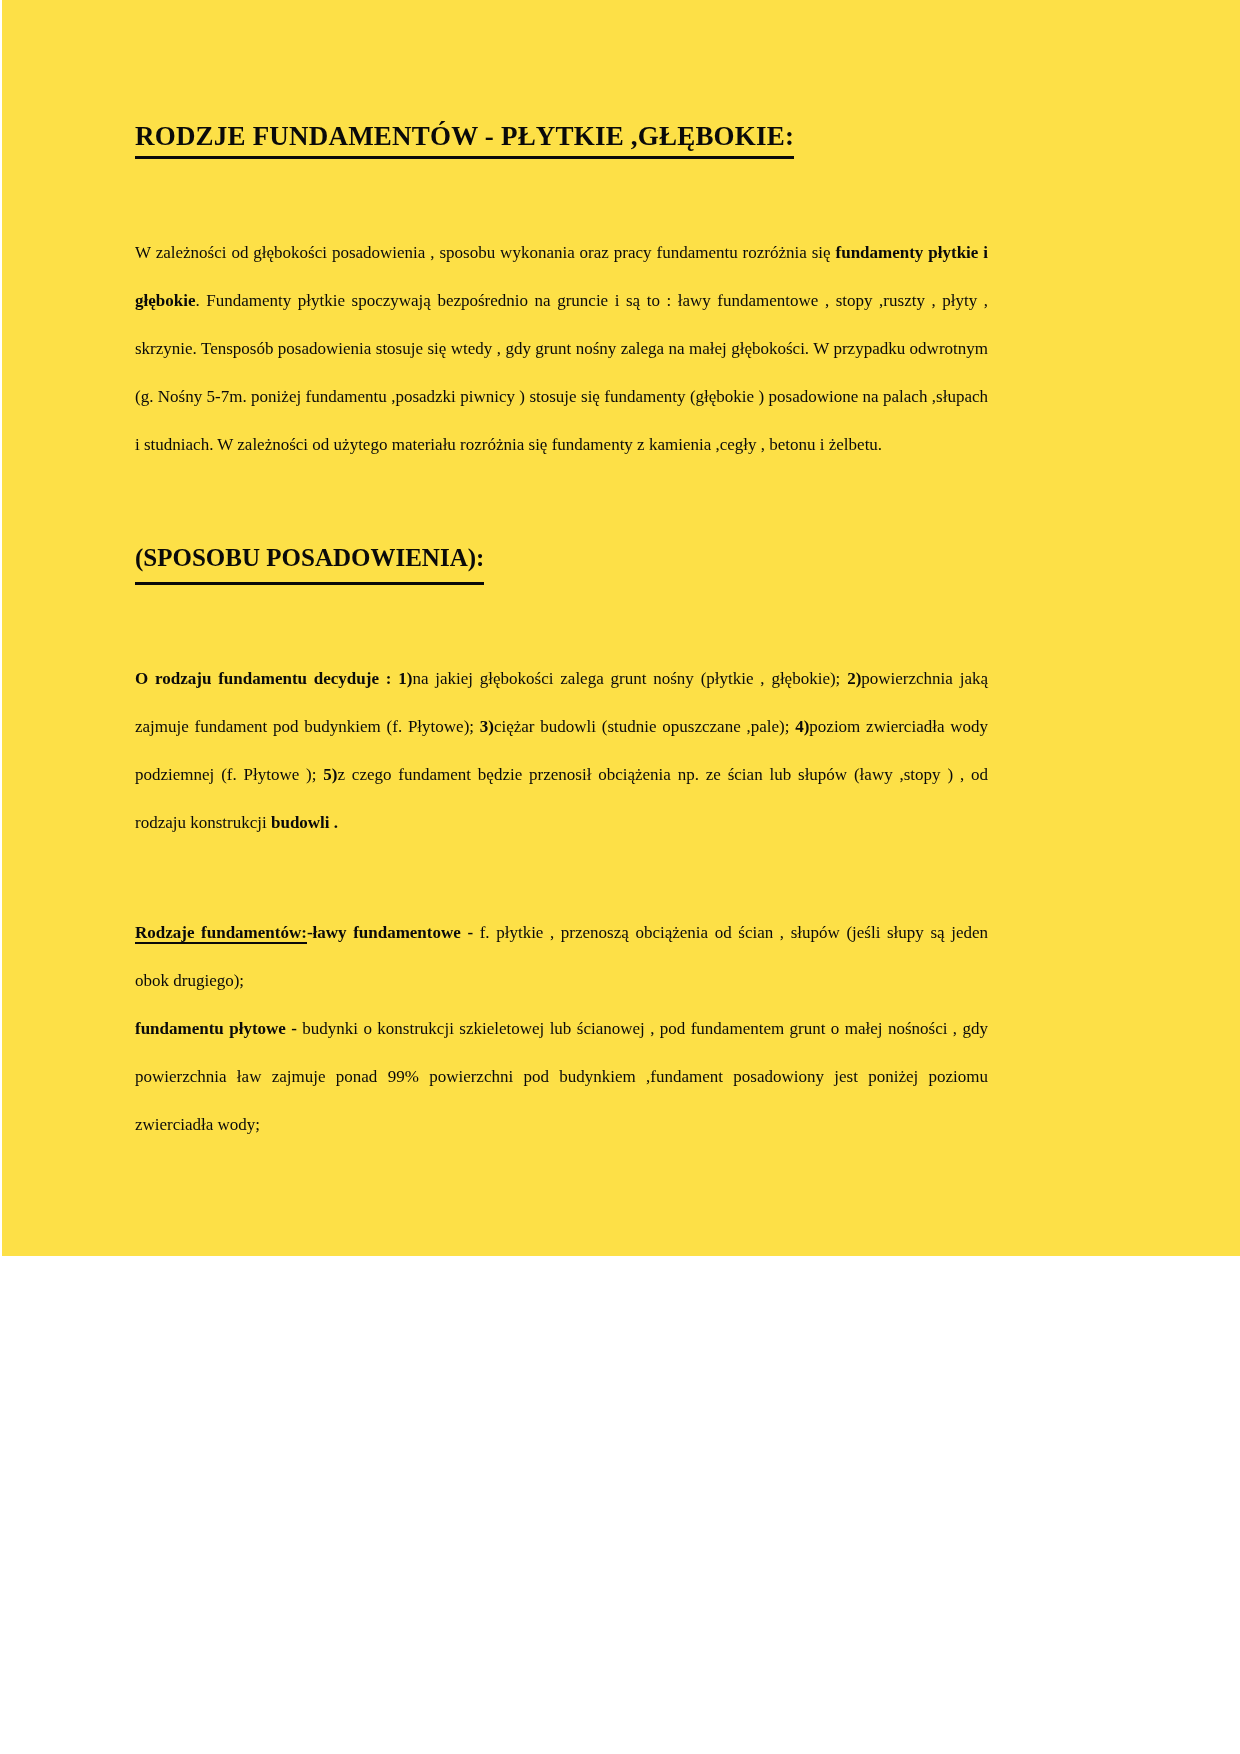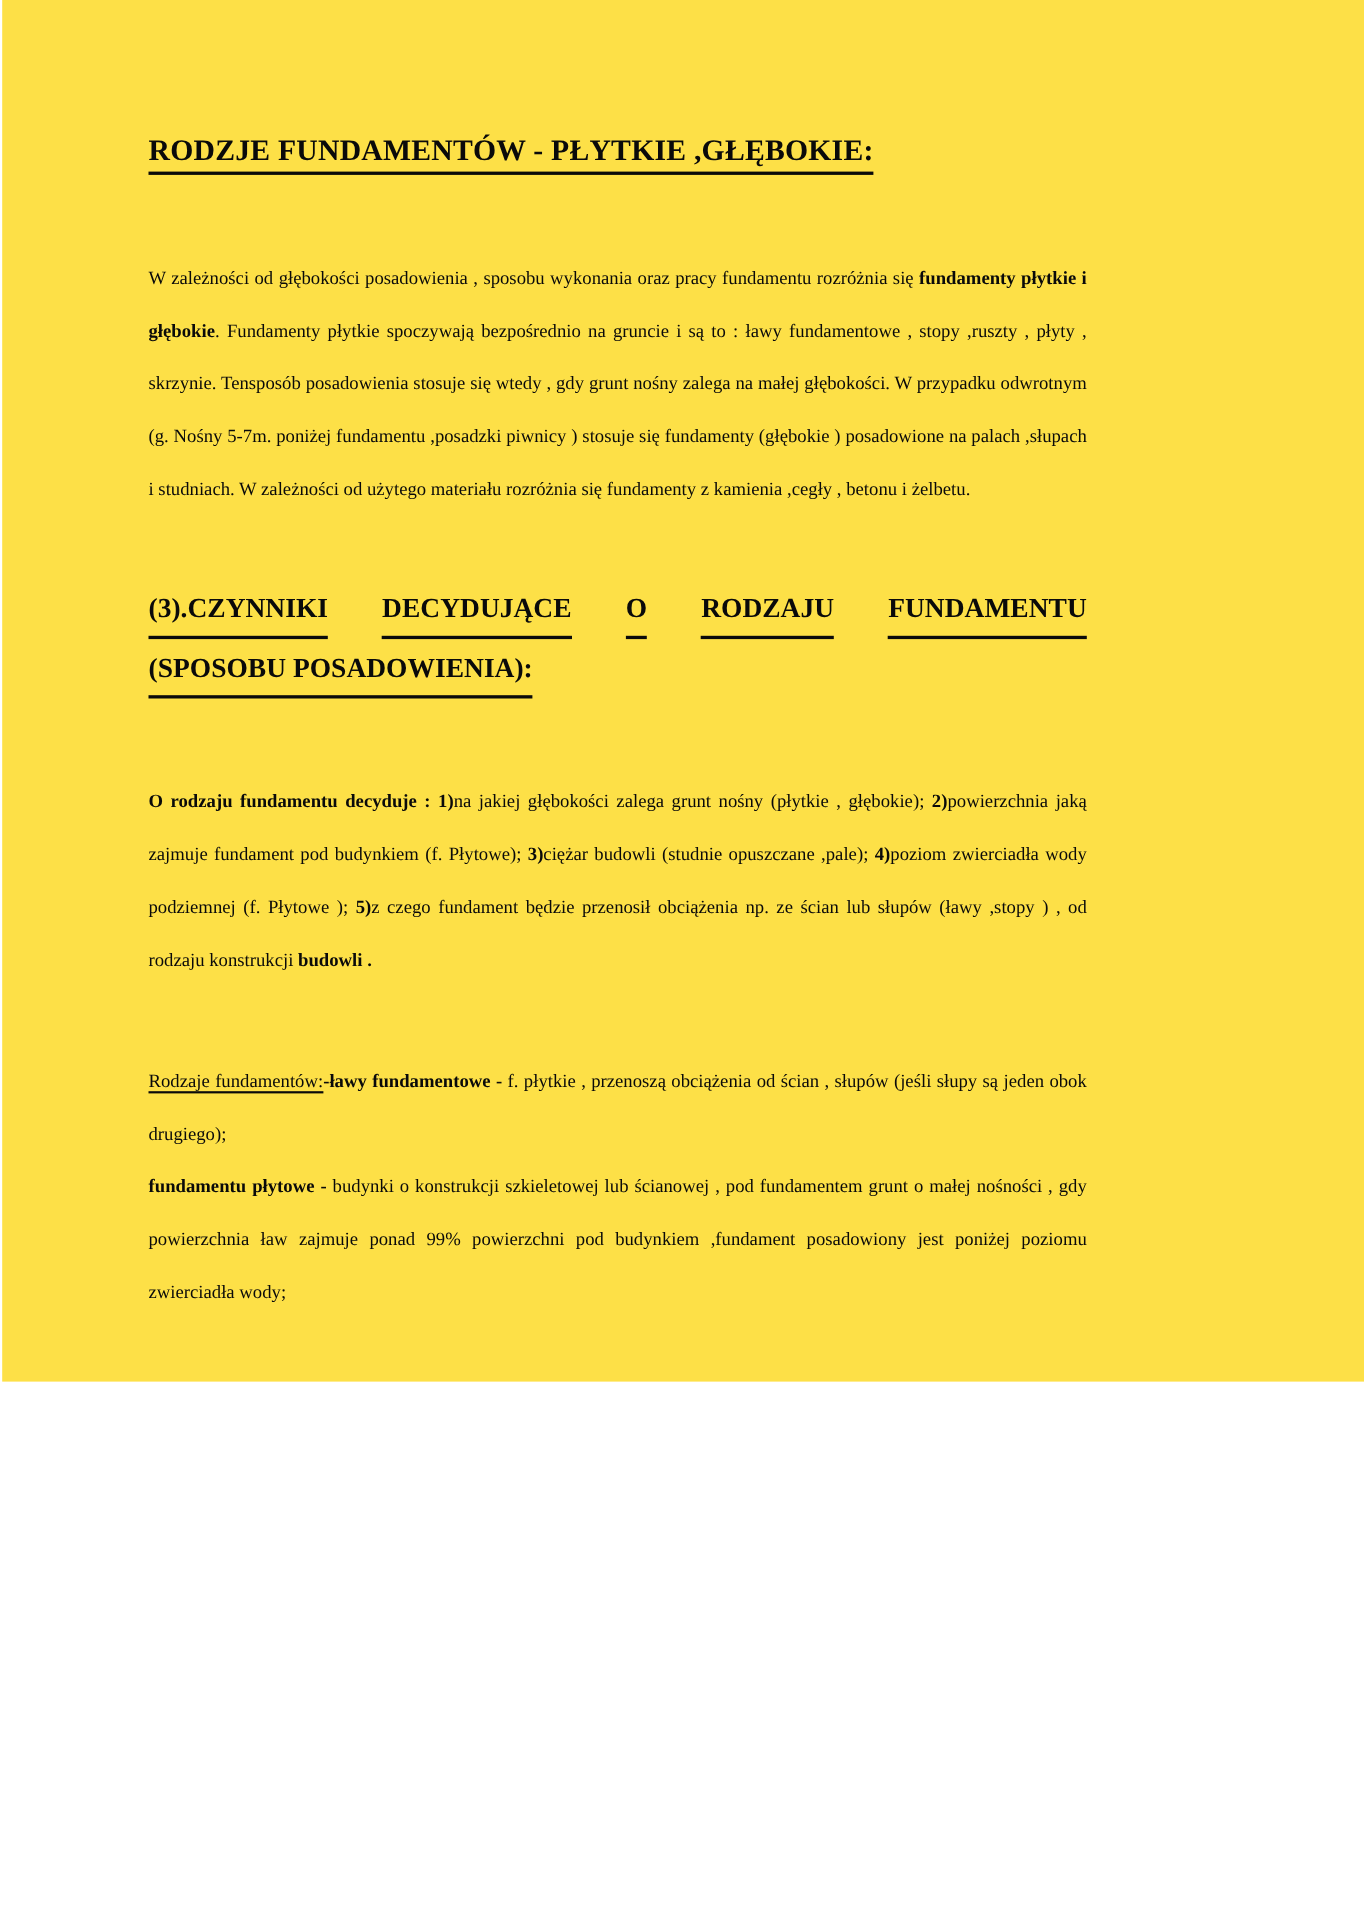--- a/index.html
+++ b/index.html
@@ -70,21 +70,21 @@
   .para {
     font-size: 17px;
     line-height: 48px;
     text-align: justify;
     text-align-last: left;
     margin: 0;
     hyphens: none;
   }
   .para b { font-weight: bold; }
   .para .ul-b {
-    font-weight: normal;
+    font-weight: bold;
     border-bottom: 2.5px solid #0a0a0a;
   }
   .gap-lg { height: 62px; }
   .gap-xl { height: 70px; }
   .last-left { text-align-last: left; }
 </style>
 </head>
 <body>
 
 <div class="page">
@@ -94,27 +94,20 @@
       <span class="doc-title">RODZJE FUNDAMENTÓW - PŁYTKIE ,GŁĘBOKIE:</span>
     </div>
 
     <div class="gap-xl"></div>
 
     <p class="para"><span>W zależności od głębokości posadowienia , sposobu wykonania oraz pracy fundamentu rozróżnia się </span><b>fundamenty płytkie i głębokie</b><span>. Fundamenty płytkie spoczywają bezpośrednio na gruncie i są to : ławy fundamentowe , stopy ,ruszty , płyty , skrzynie. Tensposób posadowienia stosuje się wtedy , gdy grunt nośny zalega na małej głębokości. W przypadku odwrotnym (g. Nośny  5-7m. poniżej fundamentu ,posadzki piwnicy ) stosuje się fundamenty (głębokie ) posadowione na palach ,słupach i studniach. W zależności od użytego materiału rozróżnia się fundamenty z kamienia ,cegły , betonu i żelbetu.</span></p>
 
     <div class="gap-lg"></div>
 
     <div class="heading-block">
-      <div class="heading-line-1">
-        <span>(3).CZYNNIKI</span>
-        <span>DECYDUJĄCE</span>
-        <span>O</span>
-        <span>RODZAJU</span>
-        <span>FUNDAMENTU</span>
-      </div>
       <span class="heading-line-2">(SPOSOBU POSADOWIENIA):</span>
     </div>
 
     <div class="gap-xl"></div>
 
     <p class="para"><b>O rodzaju fundamentu decyduje : </b><b>1)</b><span>na jakiej głębokości zalega grunt nośny (płytkie , głębokie); </span><b>2)</b><span>powierzchnia jaką zajmuje fundament pod budynkiem (f. Płytowe); </span><b>3)</b><span>ciężar budowli (studnie opuszczane ,pale); </span><b>4)</b><span>poziom zwierciadła wody podziemnej (f. Płytowe ); </span><b>5)</b><span>z czego fundament będzie przenosił obciążenia np. ze ścian lub słupów (ławy ,stopy ) , od rodzaju konstrukcji </span><b>budowli .</b></p>
 
     <div class="gap-lg"></div>
 
     <p class="para last-left"><span class="ul-b">Rodzaje fundamentów:</span><b>-ławy fundamentowe -</b><span> f. płytkie , przenoszą obciążenia od ścian , słupów (jeśli słupy są jeden obok drugiego);</span></p>

